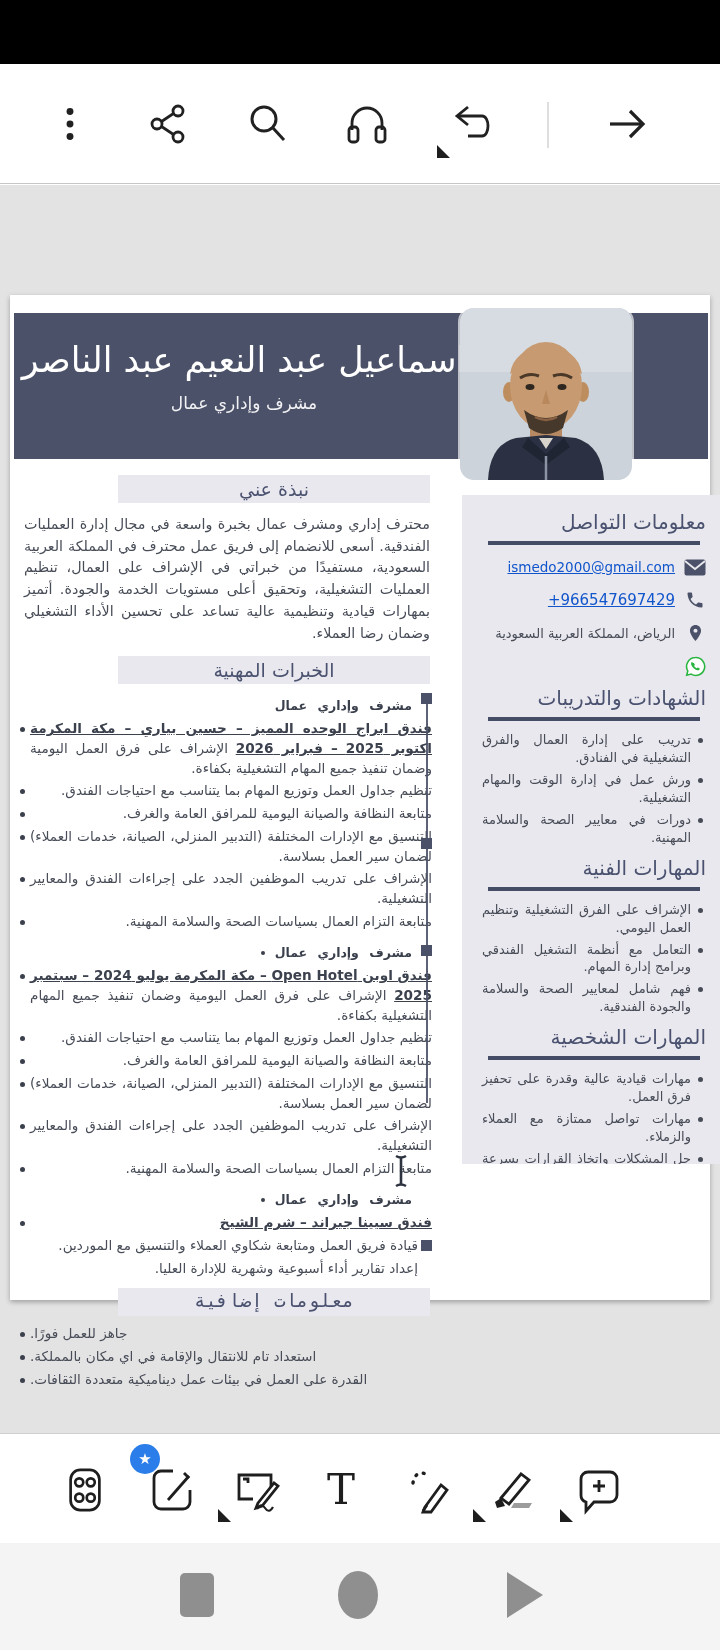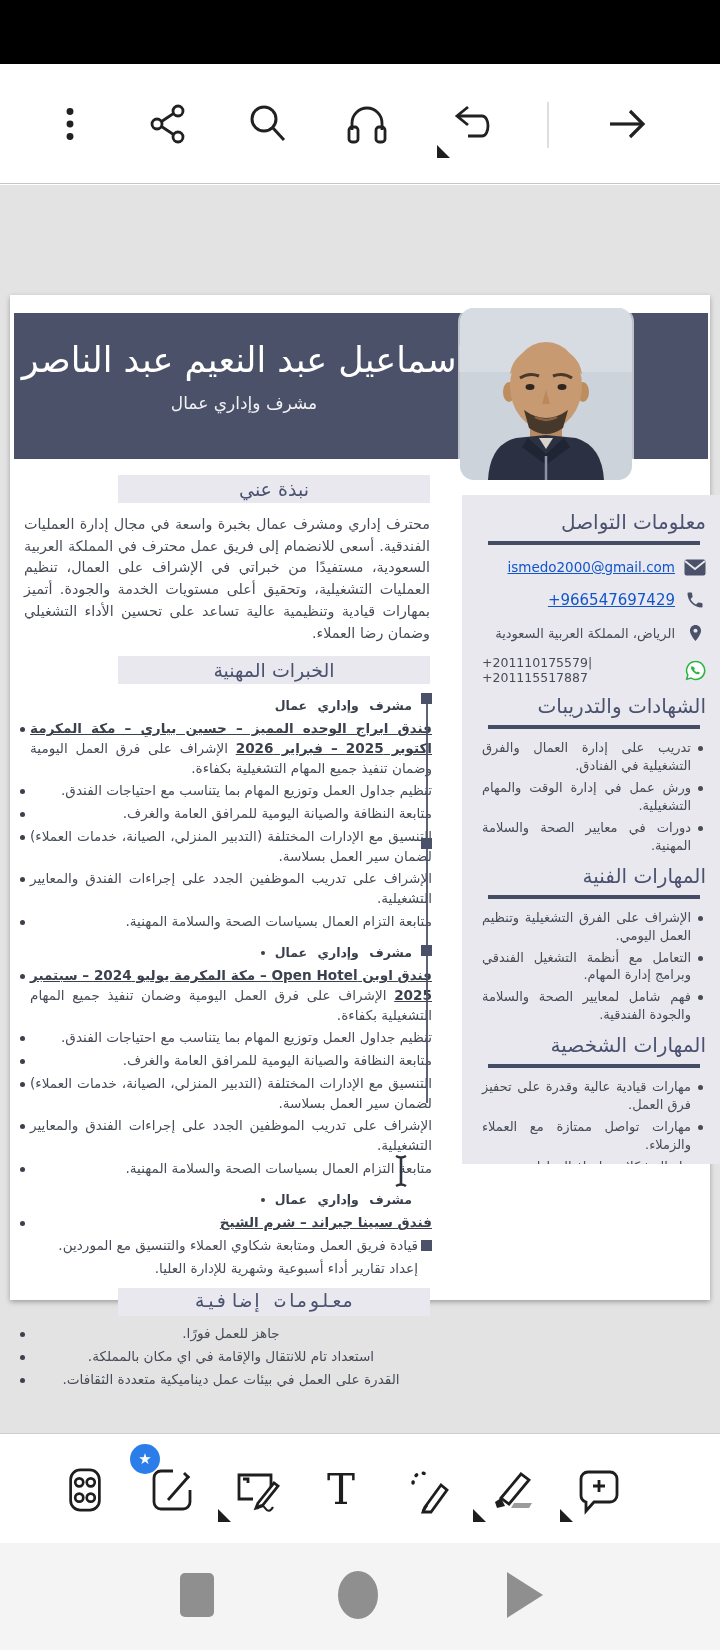--- a/index.html
+++ b/index.html
@@ -35,21 +35,21 @@
   .sec-head.exp { margin-top:8px; }
   .role { font-weight:bold; font-size:12.5px; color:#3a3f4c; margin:14px 20px 6px 0; word-spacing:6px; }
   .role.dotted::after { content:''; display:inline-block; width:4px; height:4px; border-radius:50%; background:#3a3f4c; margin:0 10px 2px 0; vertical-align:middle; }
   .mlist { padding-left:14px; margin-left:2px; }
   .mitem { position:relative; margin:3px 0; font-size:13.6px; line-height:1.45; text-align:justify; }
   .mitem::before { content:''; position:absolute; left:-10px; top:8px; width:5px; height:5px; border-radius:50%; background:#3b404d; }
   .hl { font-weight:bold; text-decoration:underline; color:#3c414e; }
   .jline { margin:3px 14px 3px 0; font-size:13.6px; line-height:1.45; text-align:right; color:#474c57; }
   .sec-head.add { margin-top:10px;font-family:Liberation Mono, monospace; }
   .addlist { margin-top:8px; }
-  .addlist .mitem { text-align:center; }
+  .addlist .mitem { text-align:left; }
 
   
   .sidebar { position:absolute; left:452px; top:200px; width:266px; height:669px; background:#e9e8ee; direction:rtl; padding:14px 22px 0 20px; overflow:hidden; color:#474c57; }
   .s-head { font-size:20px; line-height:26px; color:#4a5270; text-align:right; margin-top:8px; }
   .s-head.first { margin-top:0; }
   .s-rule { height:4px; width:212px; background:#454c66; margin:6px 6px 10px auto; }
   .c-row { display:flex; align-items:center; gap:9px; margin-bottom:7px; justify-content:flex-start; min-height:22px;margin-top:11px; }
   .c-row .cicon { flex:0 0 auto; width:22px; height:22px; display:flex; align-items:center; justify-content:center; }
   .c-link { color:#1155cc; text-decoration:underline; font-size:13.5px; direction:ltr; unicode-bidi:embed; }
   .c-text { font-size:13px; }
@@ -246,21 +246,20 @@
         <span class="c-text">الرياض، المملكة العربية السعودية</span>
       </div>
 
       <div class="c-row">
         <span class="cicon">
           <svg width="21" height="21" viewBox="0 0 24 24">
             <path d="M12 1.8A10.2 10.2 0 0 0 3.2 17.1L2 22l5-1.3A10.2 10.2 0 1 0 12 1.8z" fill="#fff" stroke="#2ab540" stroke-width="1.8"></path>
             <path d="M8.4 6.6c-.4 0-.8.2-1 .6-.3.5-.6 1.3-.4 2.2.3 1.3 1.2 2.9 2.6 4.3 1.4 1.4 3 2.3 4.3 2.6.9.2 1.7-.1 2.2-.4.4-.2.6-.6.6-1v-1l-2.3-.9-.9 1c-1-.4-2.4-1.6-3.2-2.6l1-1.2-1-2.3-1.9-.3z" fill="#2ab540"></path>
           </svg>
         </span>
-        <span class="c-ltr">+201110175579| +201115517887</span>
       </div>
 
       <div class="s-head">الشهادات والتدريبات</div>
       <div class="s-rule"></div>
       <div class="slist">
           <div class="sitem"><span>تدريب على إدارة العمال والفرق التشغيلية في الفنادق.</span></div>
           <div class="sitem"><span>ورش عمل في إدارة الوقت والمهام التشغيلية.</span></div>
           <div class="sitem"><span>دورات في معايير الصحة والسلامة المهنية.</span></div>
         </div>
 

